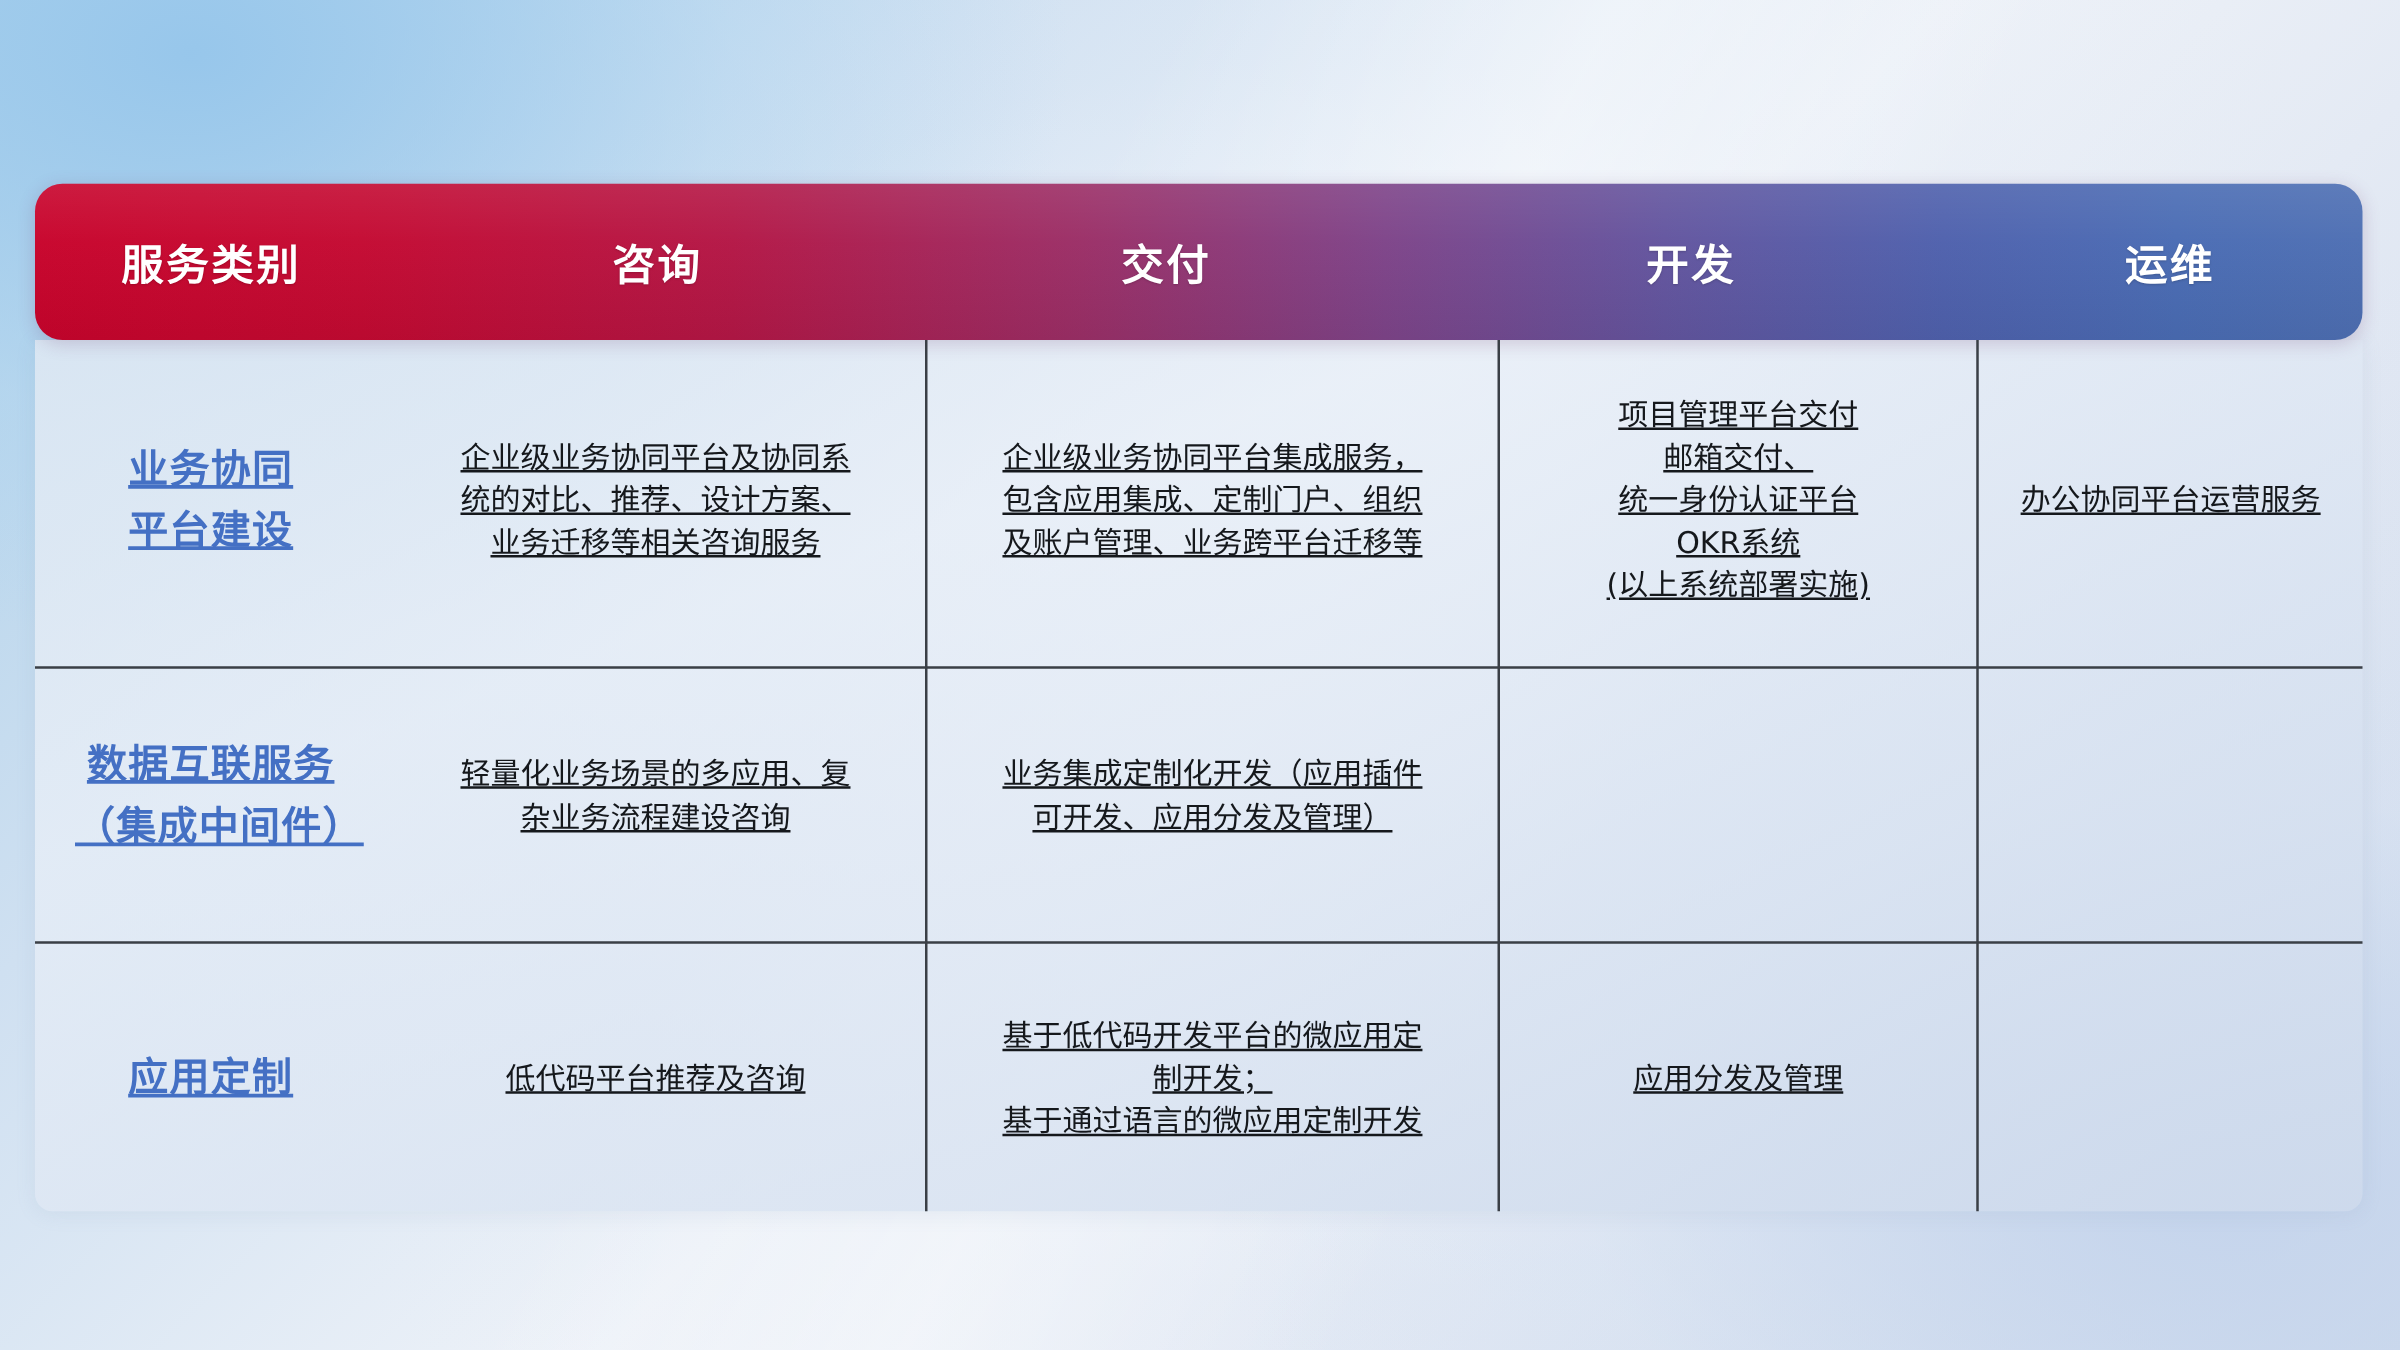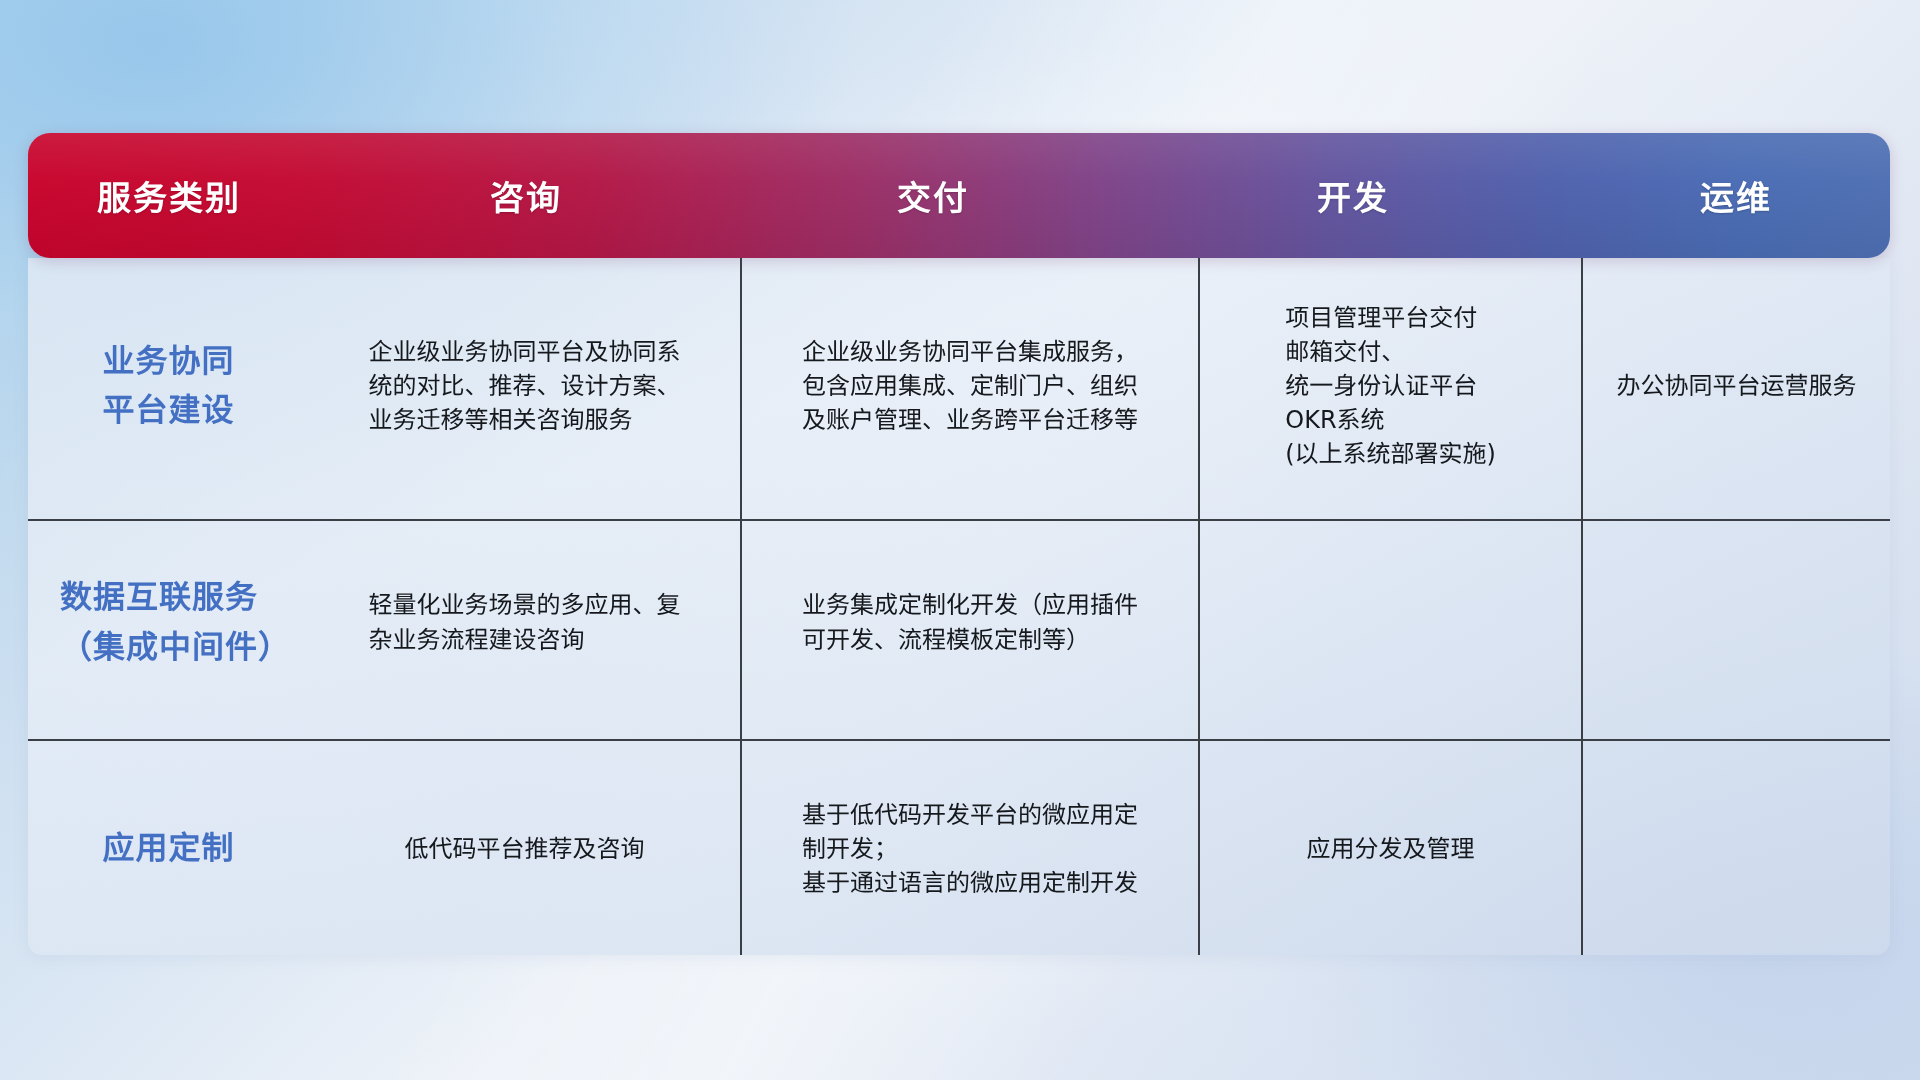--- a/index.html
+++ b/index.html
@@ -31,21 +31,21 @@
     inset: 0;
     background:
       linear-gradient(118deg, rgba(255,255,255,0.00) 38%, rgba(255,255,255,0.42) 52%, rgba(255,255,255,0.00) 66%);
     pointer-events: none;
   }
 
   
   #table-wrap {
     position: absolute;
     left: 28px;
-    top: 133px;
+    top: 147px;
     width: 1862px;
     height: 822px;
   }
 
   
   #table-body-panel {
     position: absolute;
     left: 0;
     top: 125px;
     width: 1862px;
@@ -118,24 +118,26 @@
   .col + .col { border-left: 2px solid #3a3f46; }
   
   .col.col-label + .col { border-left: none; }
 
   .cell {
     box-sizing: border-box;
     display: flex;
     align-items: center;
     justify-content: center;
     padding: 10px 32px;
+    text-align: center;
     color: #15181c;
     font-size: 24px;
     line-height: 1.42;
     white-space: pre-line;
+    text-decoration: underline;
   }
   .cell.r1 { height: 261px; }
   .cell.r2 { height: 220px; }
   .cell.r3 { height: 216px; margin-top: 12px; }
 
   .row-sep {
     position: absolute;
     left: 0;
     width: 1862px;
     height: 0;
@@ -191,21 +193,21 @@
       <div class="cell r2">轻量化业务场景的多应用、复
 杂业务流程建设咨询</div>
       <div class="cell r3">低代码平台推荐及咨询</div>
     </div>
 
     <div class="col" style="width:458px">
       <div class="cell r1">企业级业务协同平台集成服务，
 包含应用集成、定制门户、组织
 及账户管理、业务跨平台迁移等</div>
       <div class="cell r2">业务集成定制化开发（应用插件
-可开发、流程模板定制等）</div>
+可开发、应用分发及管理）</div>
       <div class="cell r3">基于低代码开发平台的微应用定
 制开发；
 基于通过语言的微应用定制开发</div>
     </div>
 
     <div class="col" style="width:382px">
       <div class="cell r1">项目管理平台交付
 邮箱交付、
 统一身份认证平台
 OKR系统

